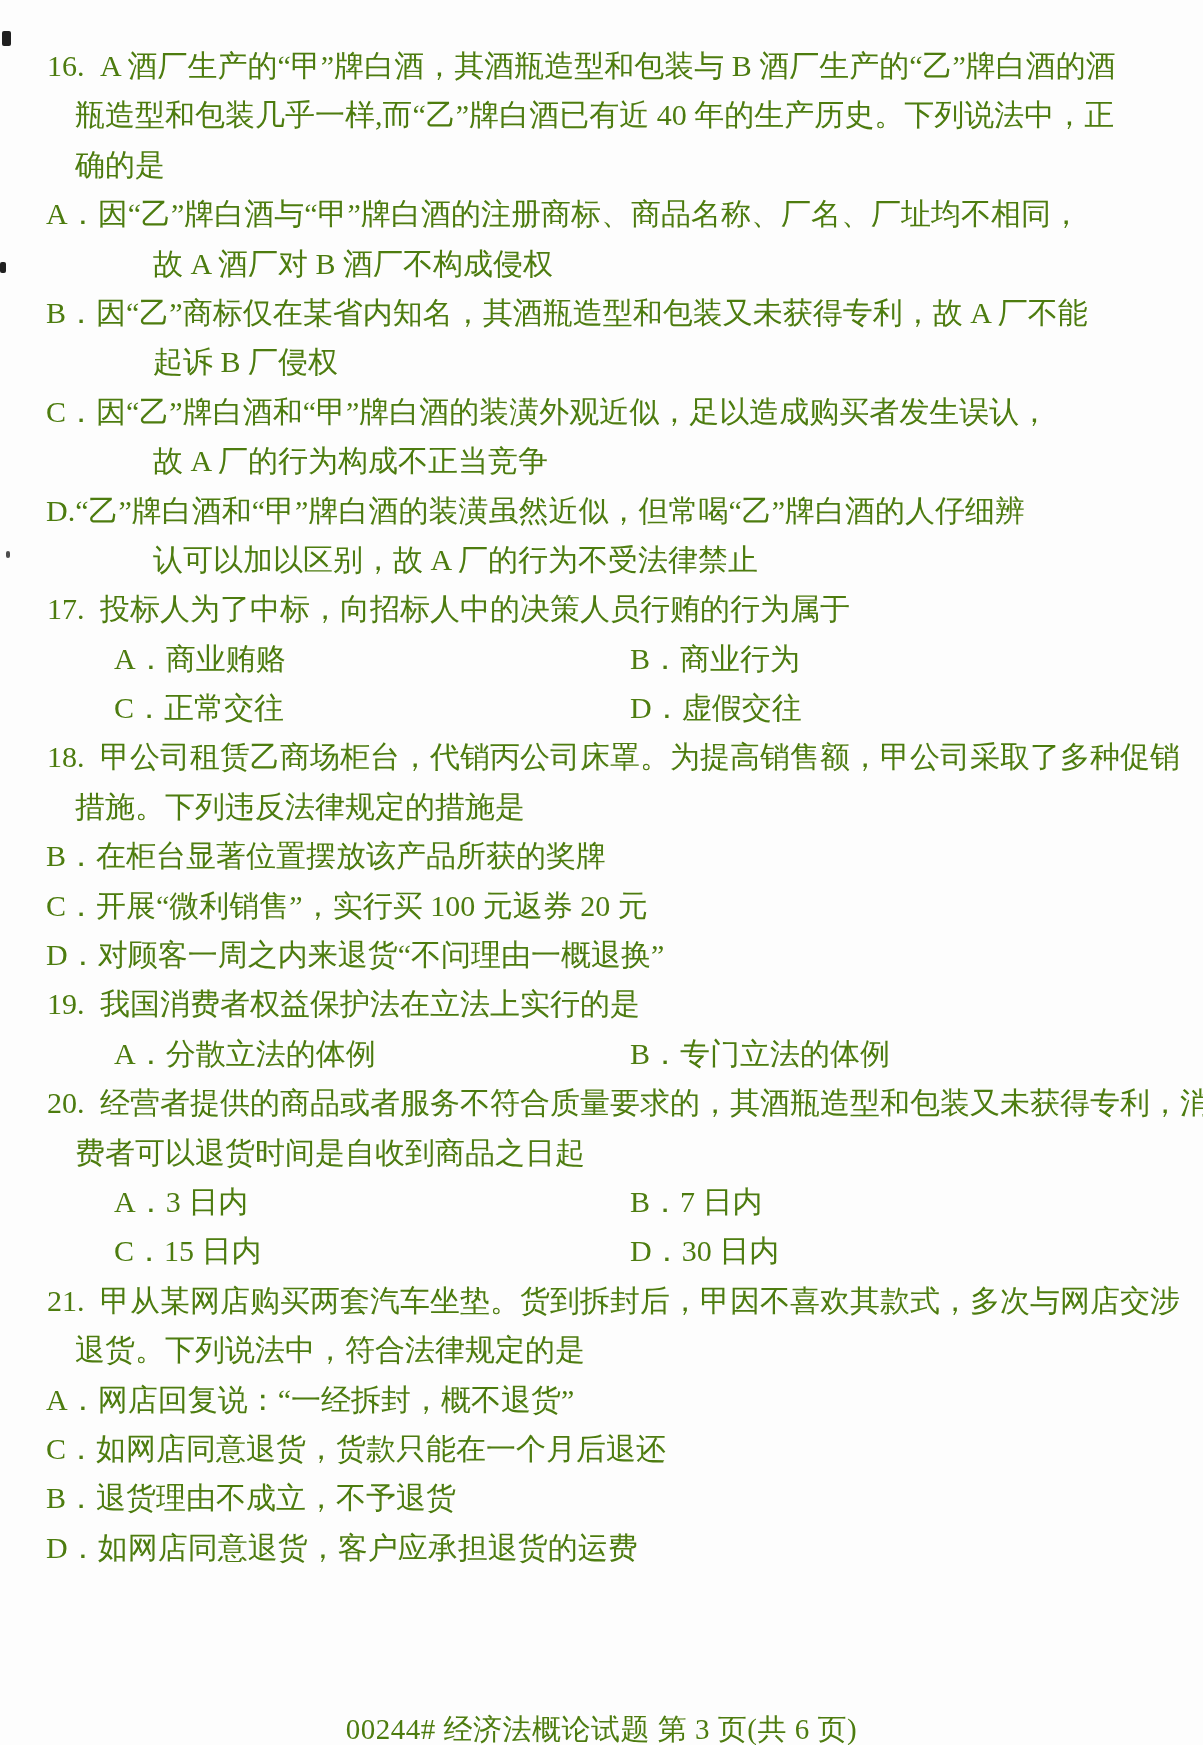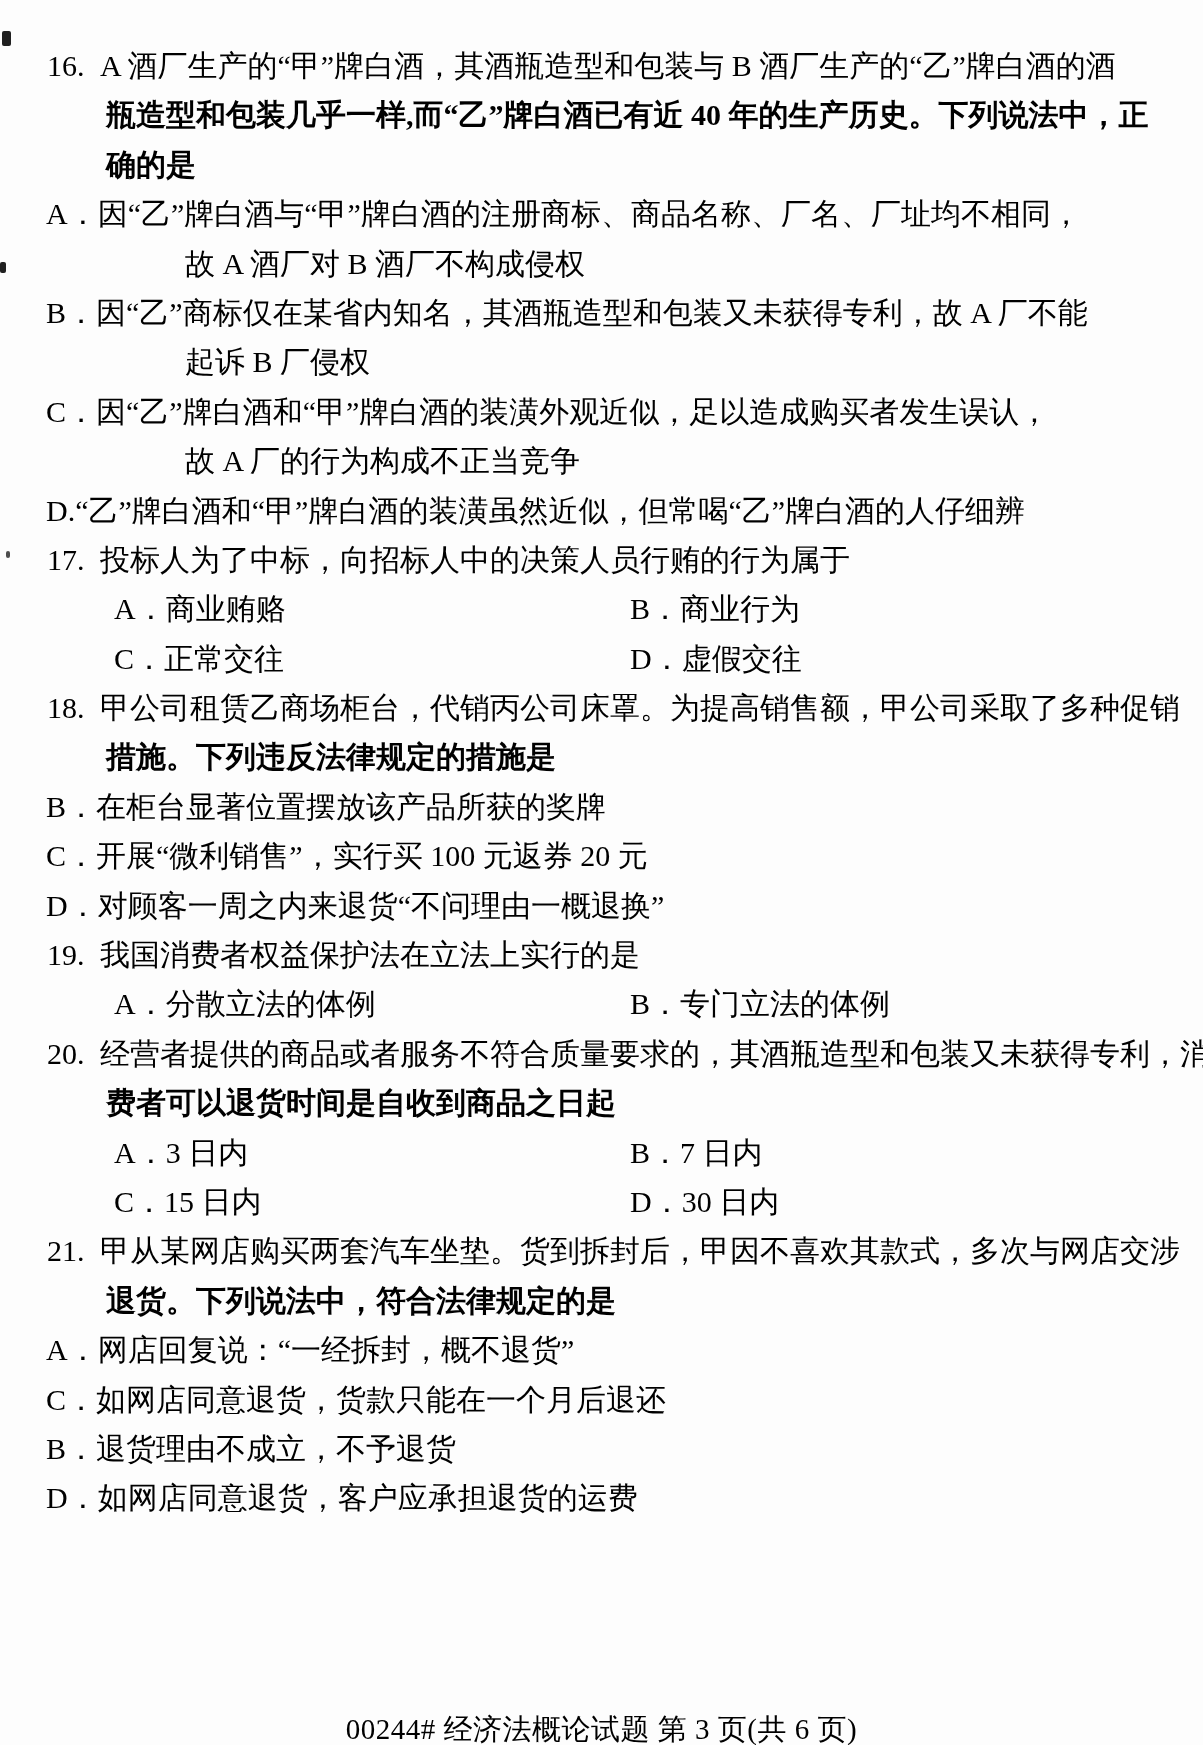--- a/index.html
+++ b/index.html
@@ -5,21 +5,21 @@
   html, body {
     margin: 0;
     padding: 0;
     background: #ffffff;
   }
   .sheet {
     position: relative;
     width: 1203px;
     height: 1745px;
     background: #fdfdfd;
-    color: #000000;
+    color: #4d7c0f;
     font-family: "Liberation Serif", "DejaVu Serif", serif;
     font-size: 30px;
     overflow: hidden;
     -webkit-font-smoothing: antialiased;
   }
   .content {
     position: absolute;
     top: 41px;
     left: 0;
     right: 0;
@@ -31,25 +31,25 @@
     white-space: nowrap;
   }
   
   .stem { padding-left: 100px; }
   .qnum {
     position: absolute;
     left: 47px;
     top: 0;
   }
   
-  .cont { padding-left: 106px; font-weight: bold; }
+  .cont { padding-left: 75px; }
   
   .opt { padding-left: 46px; }
   
-  .optcont { padding-left: 153px; margin-left: 32px; }
+  .optcont { padding-left: 153px; }
   
   .optrow { padding-left: 114px; }
   .c2 {
     position: absolute;
     left: 630px;
     top: 0;
   }
   .footer {
     position: absolute;
     top: 1662px;
@@ -83,20 +83,21 @@
     </div>
     <div class="line cont">瓶造型和包装几乎一样,而“乙”牌白酒已有近 40 年的生产历史。下列说法中，正</div>
     <div class="line cont">确的是</div>
     <div class="line opt">A．因“乙”牌白酒与“甲”牌白酒的注册商标、商品名称、厂名、厂址均不相同，</div>
     <div class="line optcont">故 A 酒厂对 B 酒厂不构成侵权</div>
     <div class="line opt">B．因“乙”商标仅在某省内知名，其酒瓶造型和包装又未获得专利，故 A 厂不能</div>
     <div class="line optcont">起诉 B 厂侵权</div>
     <div class="line opt">C．因“乙”牌白酒和“甲”牌白酒的装潢外观近似，足以造成购买者发生误认，</div>
     <div class="line optcont">故 A 厂的行为构成不正当竞争</div>
     <div class="line opt">D.“乙”牌白酒和“甲”牌白酒的装潢虽然近似，但常喝“乙”牌白酒的人仔细辨</div>
+    <div class="line optcont">认可以加以区别，故 A 厂的行为不受法律禁止</div>
 
     <div class="line stem">
       <span class="qnum">17.</span>
       <span>投标人为了中标，向招标人中的决策人员行贿的行为属于</span>
     </div>
     <div class="line optrow">
       <span>A．商业贿赂</span>
       <span class="c2">B．商业行为</span>
     </div>
     <div class="line optrow">

